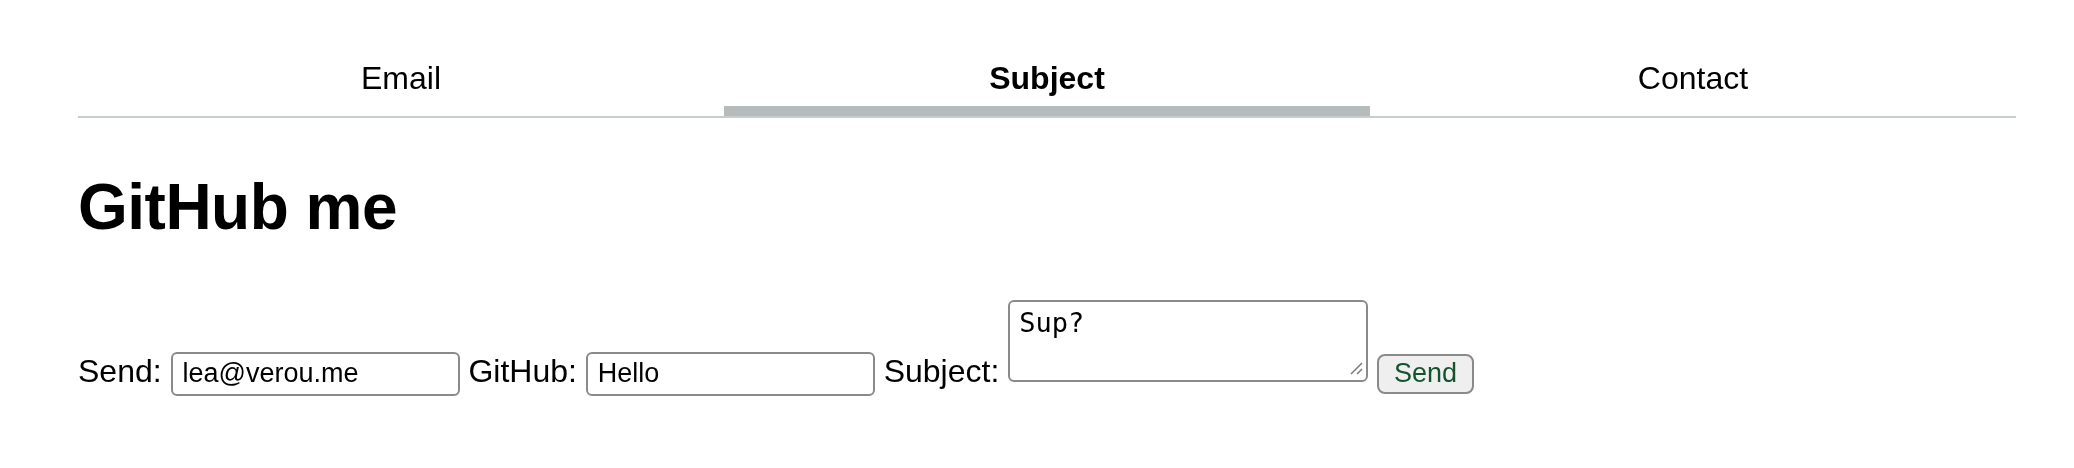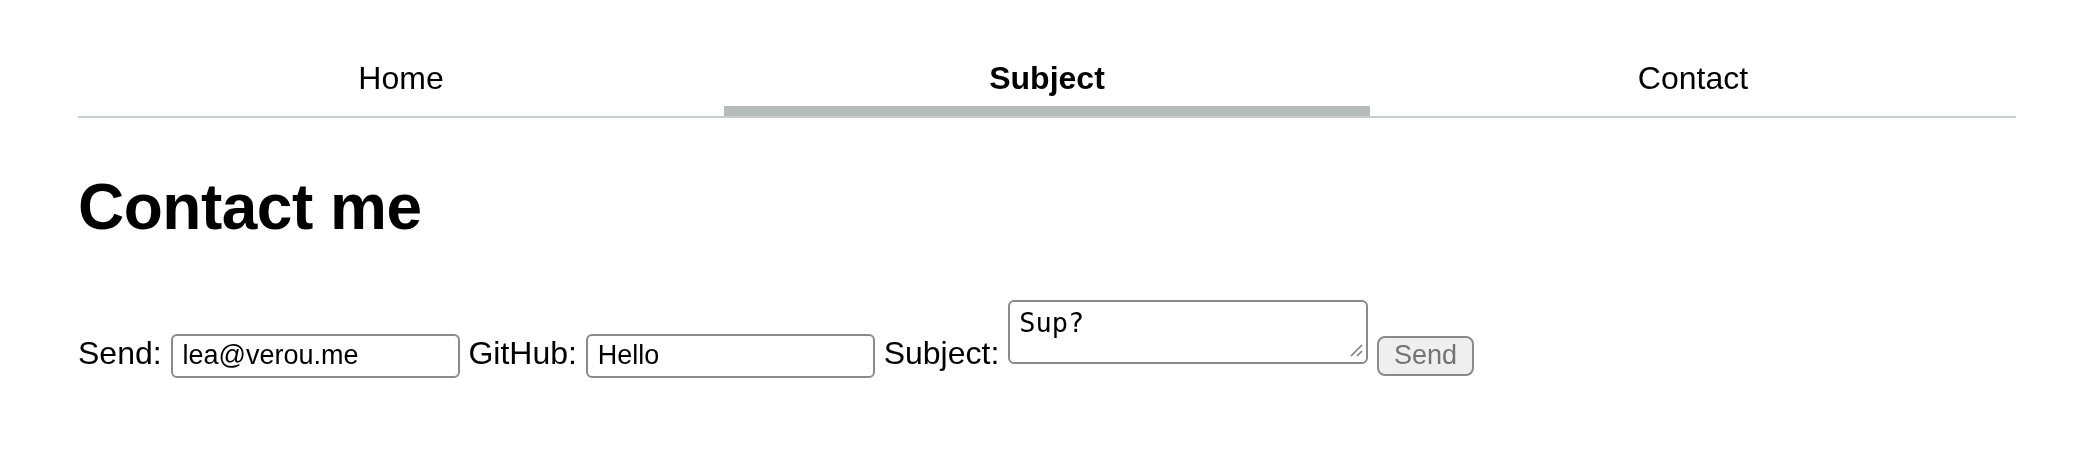--- a/index.html
+++ b/index.html
@@ -78,21 +78,21 @@
   }
   .ta-wrap {
     display: inline-block;
     position: relative;
     font-size: 0;
     line-height: 0;
   }
   .contact-form textarea {
     box-sizing: border-box;
     width: 360px;
-    height: 64px;
+    height: 82px;
     margin: 0;
     padding: 5px 9px;
     border: 2px solid #8a8a8a;
     border-radius: 6px;
     background: #fff;
     color: #000;
     font-family: "DejaVu Sans Mono", "Liberation Mono", monospace;
     font-size: 27px;
     line-height: 32px;
     resize: none;
@@ -107,43 +107,43 @@
     pointer-events: auto;
   }
   .contact-form button {
     box-sizing: border-box;
     height: 40px;
     margin: 0;
     padding: 0 15px;
     border: 2px solid #8a8a8a;
     border-radius: 8px;
     background: #efefef;
-    color: #737373;
+    color: #14532d;
     font-family: "Liberation Sans", "DejaVu Sans", sans-serif;
     font-size: 27px;
   }
 </style>
 </head>
 <body>
 
 <nav>
   <ul>
     <li>
-      <a href="#">Home</a>
+      <a href="#">Email</a>
     </li>
     <li class="active">
       <a href="#">Subject</a>
     </li>
     <li>
       <a href="#">Contact</a>
     </li>
   </ul>
 </nav>
 
-<h1>Contact me</h1>
+<h1>GitHub me</h1>
 
 <p class="contact-form">
   <label>Send:</label>
   <input type="text" value="lea@verou.me" style="">
   <label>GitHub:</label>
   <input type="text" value="Hello" style="">
   <label>Subject:</label>
   <span class="ta-wrap"><textarea style="">Sup?</textarea><svg class="grip" viewBox="0 0 15 15">
         <line x1="3" y1="14" x2="14" y2="3" stroke="#7d7d7d" stroke-width="1.6"></line>
         <line x1="9" y1="14" x2="14" y2="9" stroke="#7d7d7d" stroke-width="1.6"></line>

